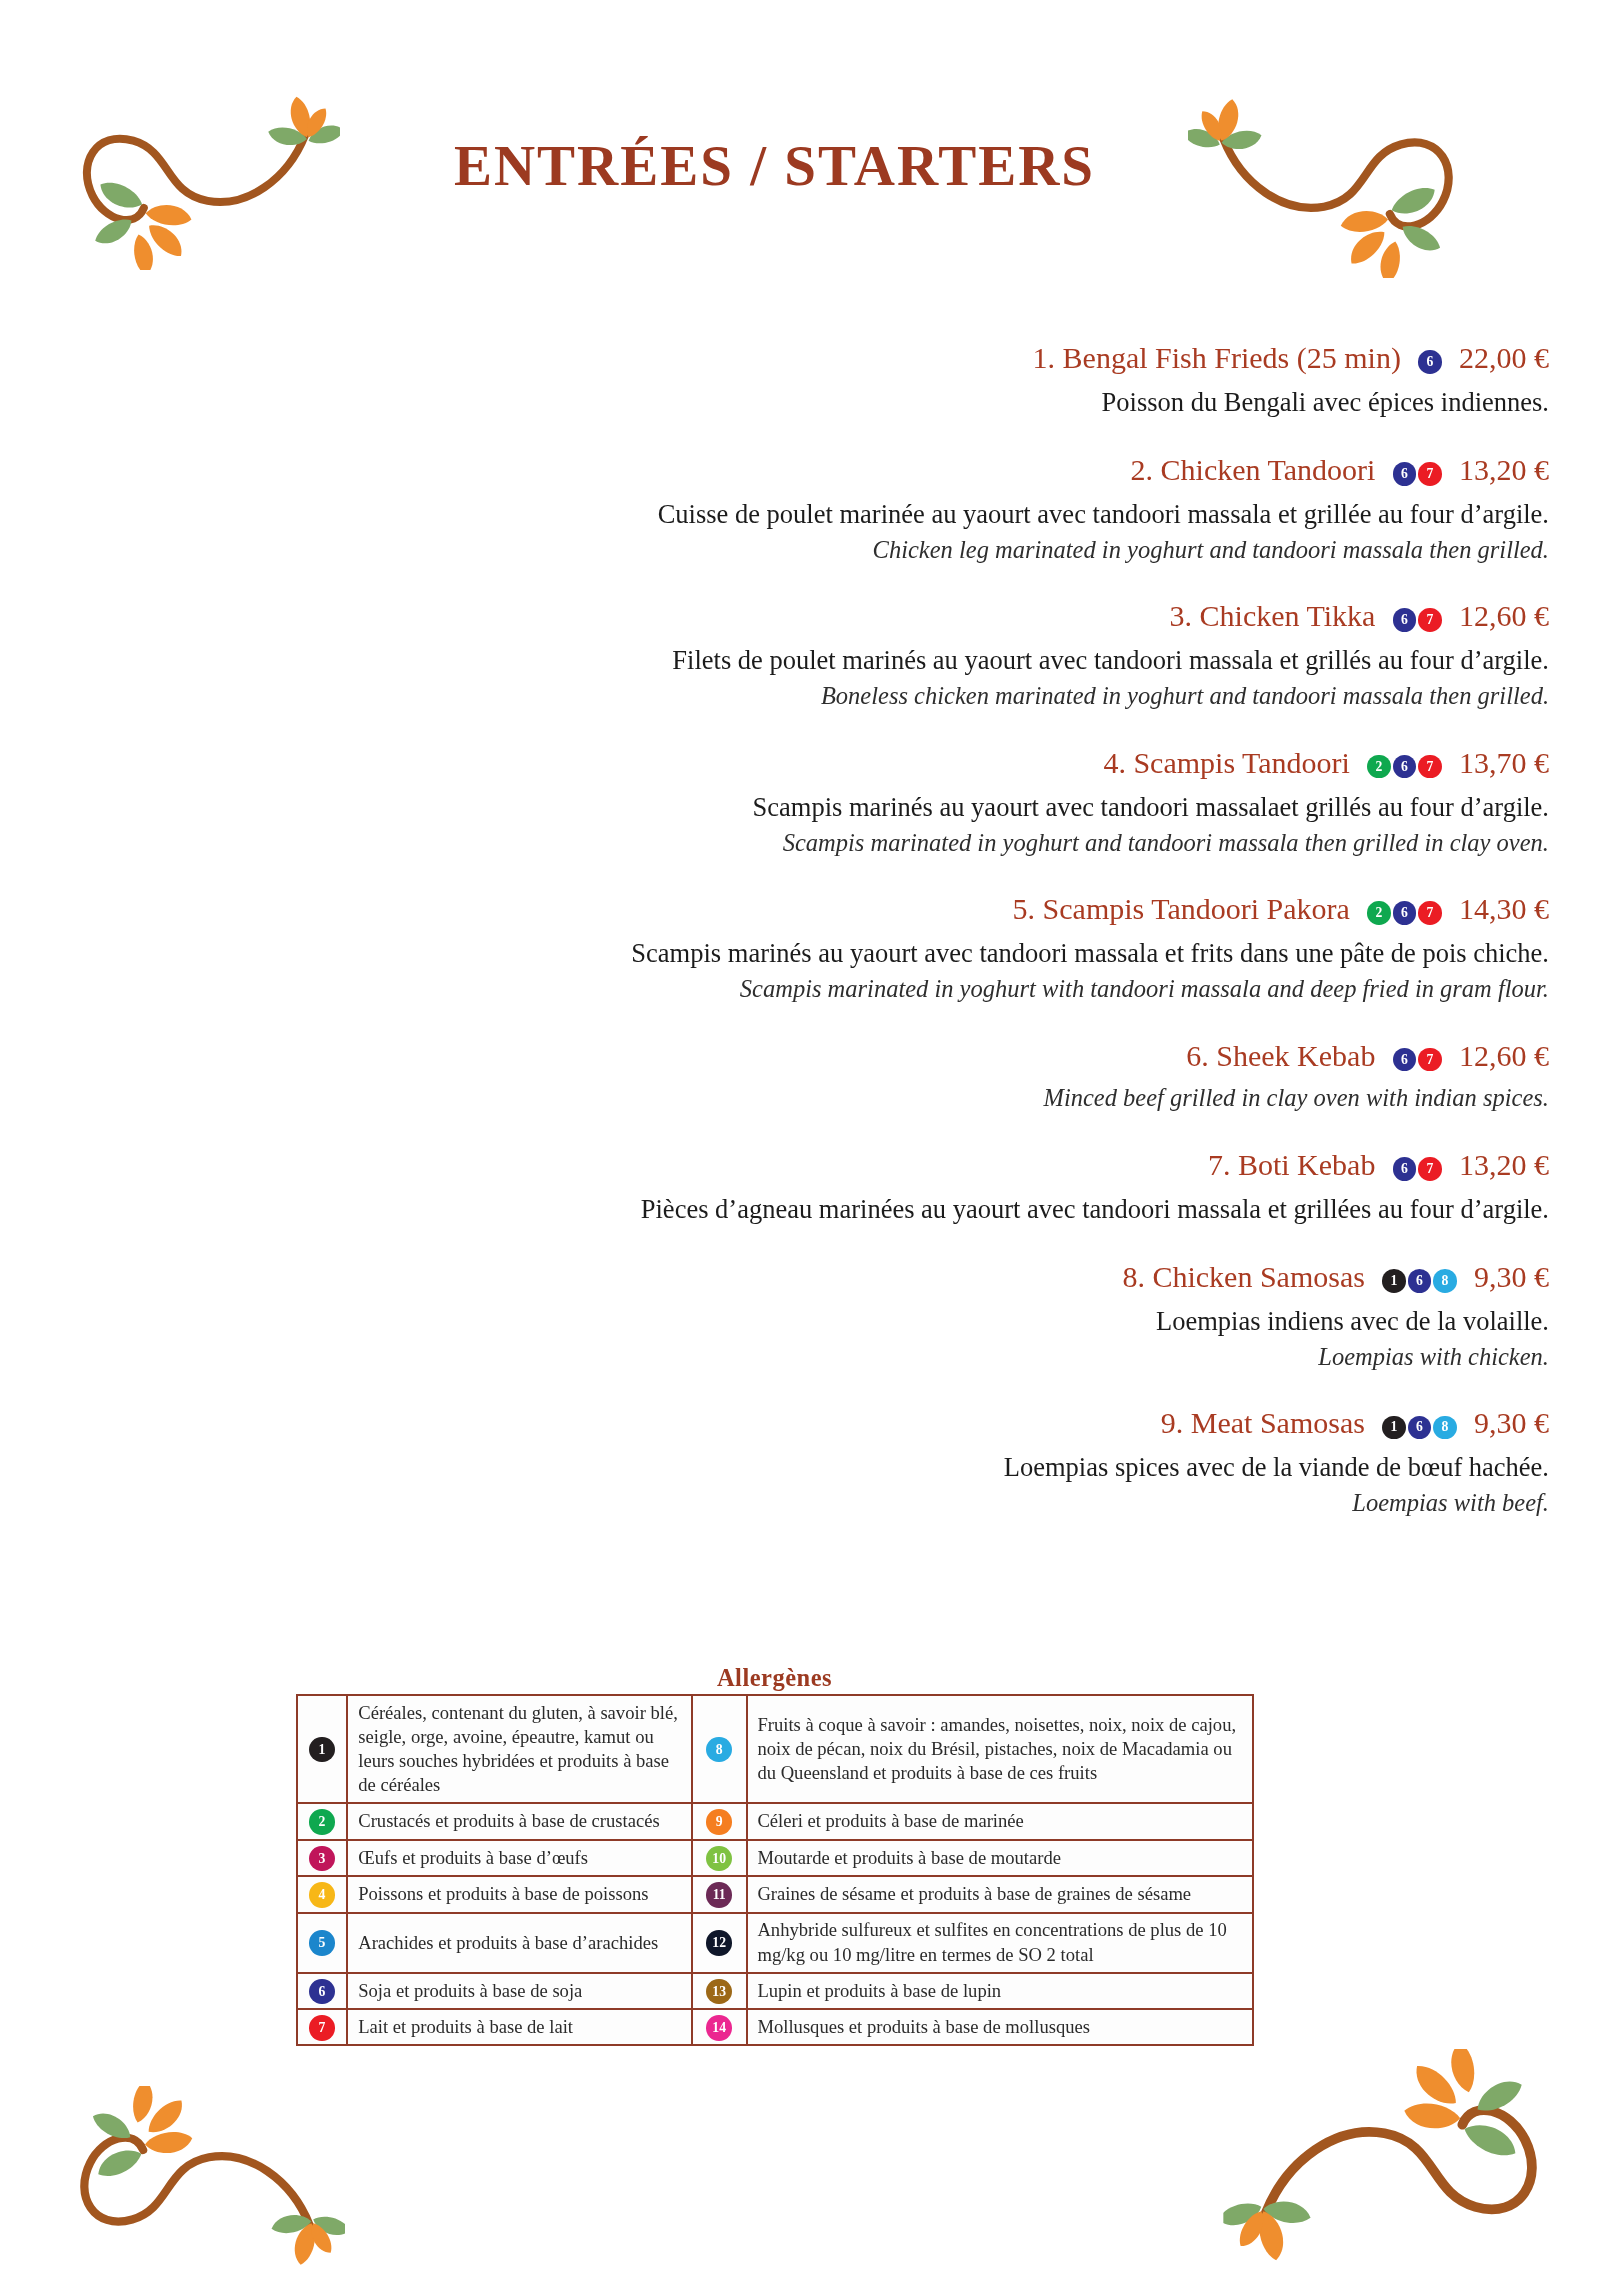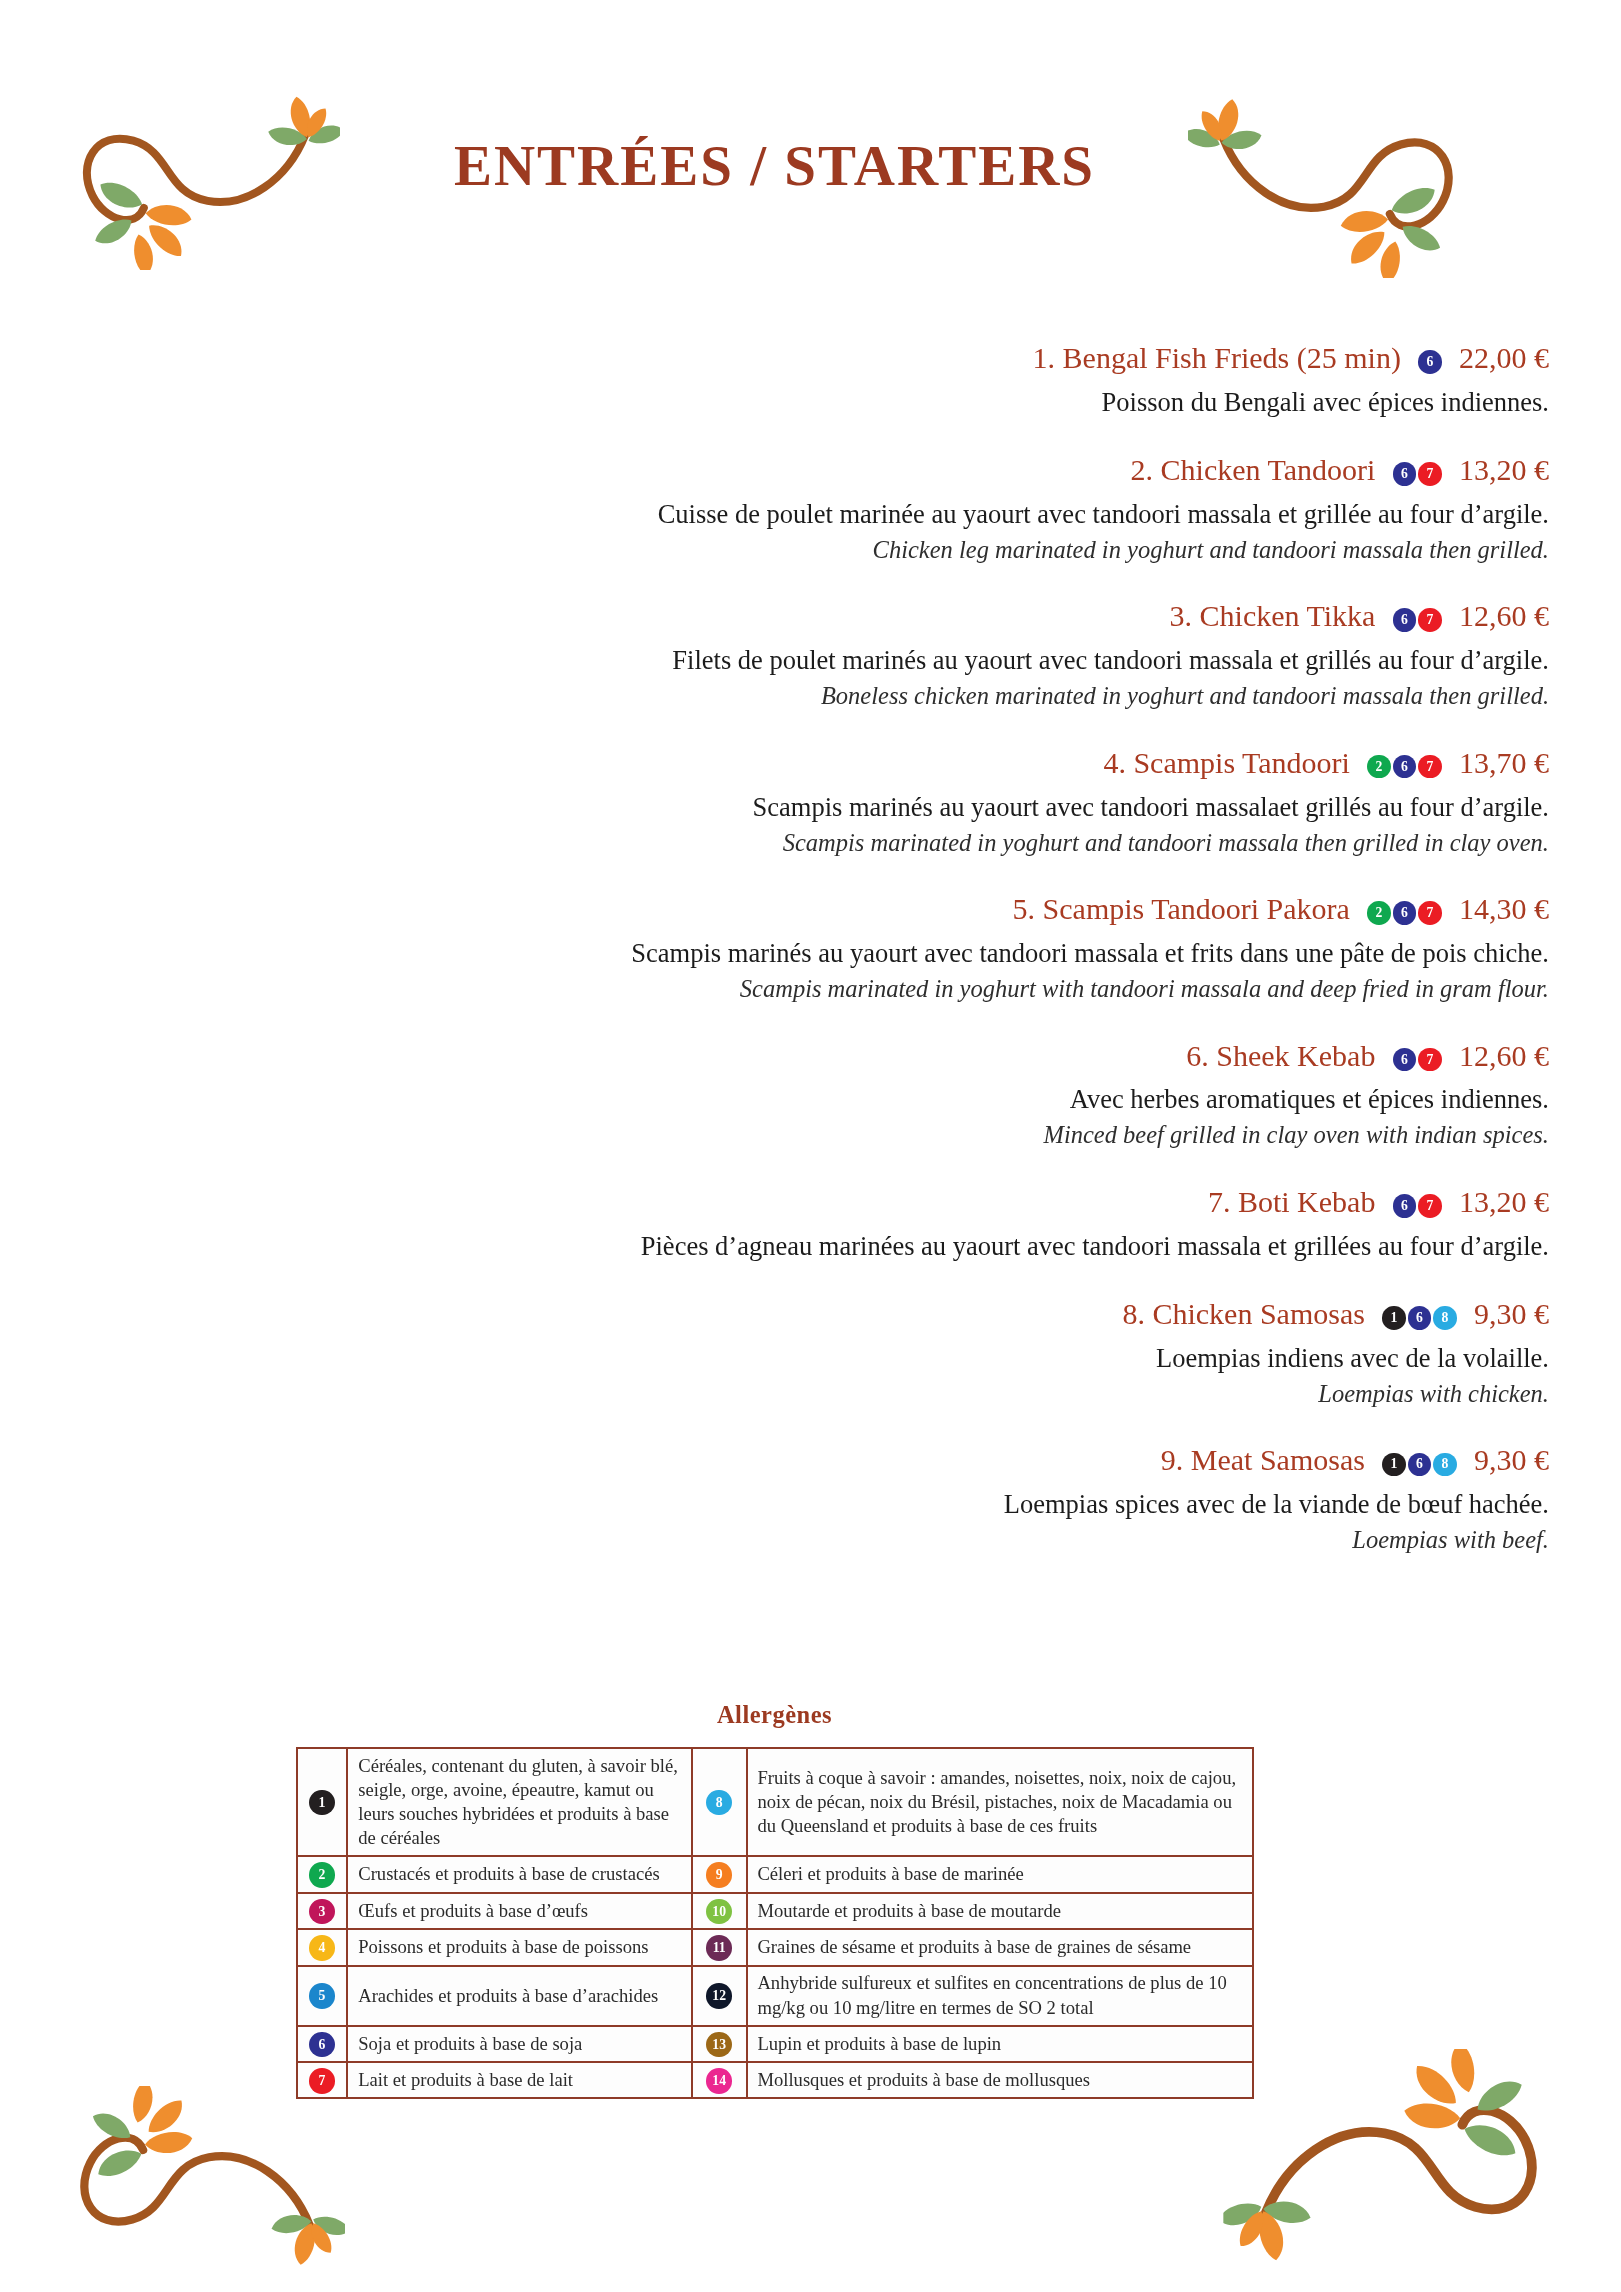--- a/index.html
+++ b/index.html
@@ -26,21 +26,21 @@
     display:inline-flex;align-items:center;justify-content:center;
     width:23.5px;height:23.5px;border-radius:50%;color:#fff;
     font-size:13.7px;font-weight:bold;line-height:1;
   }
   .mi-price{margin-left:9.8px;color:var(--accent);}
   .mi-fr{font-size:26.5px;line-height:1.25;color:#1c1c1c;margin-bottom:3.9px;padding-left:10px;}
   .mi-en{font-size:24.5px;line-height:1.25;font-style:italic;color:#2e2e2e;}
   .allergen-section{margin-top:145px;}
   .allergen-title{
     text-align:center;font-size:24.5px;font-weight:bold;color:var(--title-red);
-    margin-bottom:18px;letter-spacing:0.5px;
+    margin-bottom:2px;letter-spacing:0.5px;
   }
   table.allergen-table{
     border-collapse:collapse;margin:0 auto;width:958px;
     border:2.9px solid var(--table-border);background:#fdfdfd;
   }
   table.allergen-table td{
     border:2px solid var(--table-border);font-size:18.6px;line-height:1.3;
     color:#2b2b2b;vertical-align:middle;
   }
   td.cell-badge{width:51px;text-align:center;padding:3.9px 2px;}
@@ -159,21 +159,20 @@
 
   <div class="menu-item">
     <div class="mi-title">
       <span class="mi-title-text">6. Sheek Kebab</span>
       <span class="mi-badges">
             <span class="badge" style="background: rgb(45, 49, 146);">6</span>
             <span class="badge" style="background: rgb(235, 28, 36);">7</span>
           </span>
       <span class="mi-price">12,60&nbsp;€</span>
     </div>
-    <div class="mi-fr">Avec herbes aromatiques et épices indiennes.</div>
     <div class="mi-en">Minced beef grilled in clay oven with indian spices.</div>
   </div>
 
   <div class="menu-item">
     <div class="mi-title">
       <span class="mi-title-text">7. Boti Kebab</span>
       <span class="mi-badges">
             <span class="badge" style="background: rgb(45, 49, 146);">6</span>
             <span class="badge" style="background: rgb(235, 28, 36);">7</span>
           </span>

